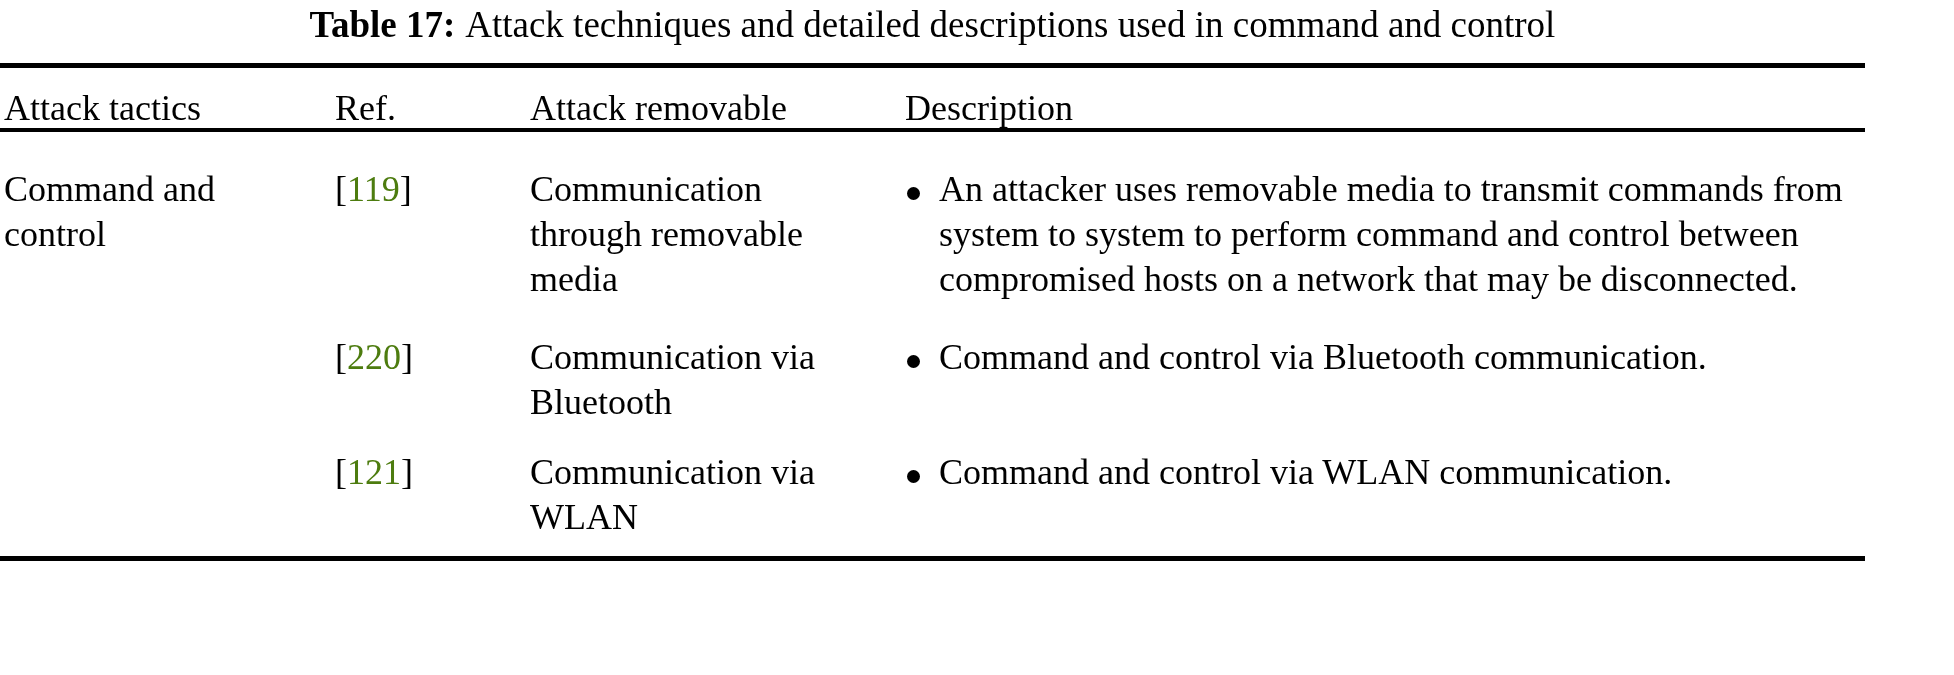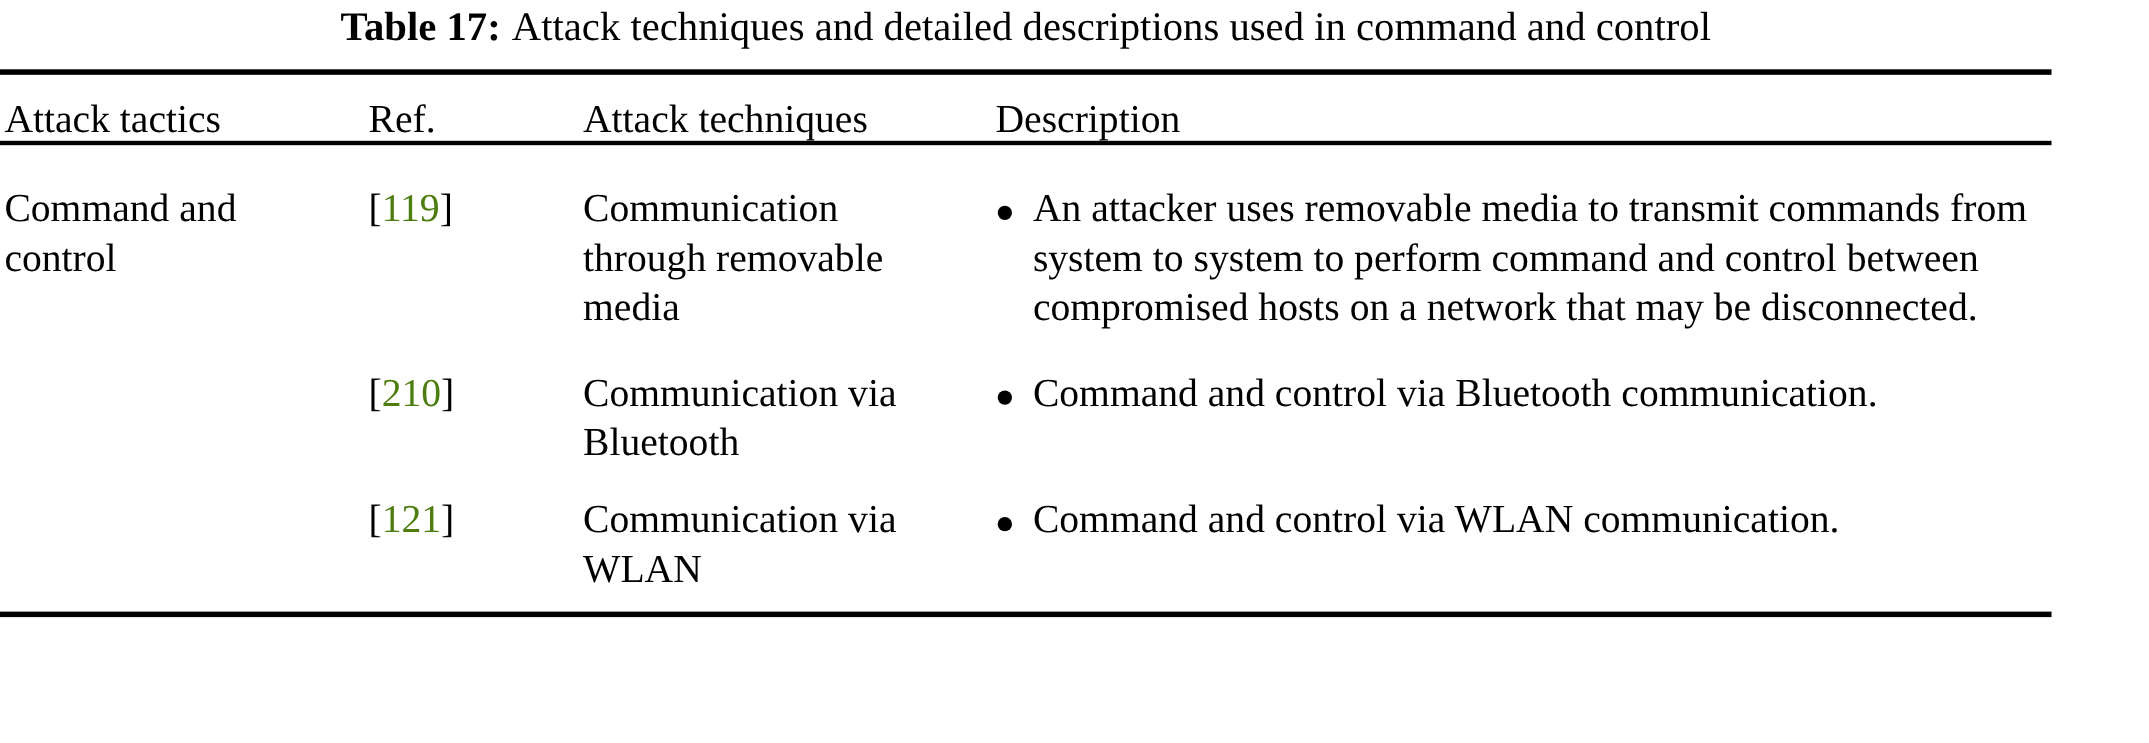--- a/index.html
+++ b/index.html
@@ -138,21 +138,21 @@
     <colgroup>
       <col class="col-tactic">
         <col class="col-ref">
         <col class="col-tech">
         <col class="col-desc">
     </colgroup>
     <tbody>
         <tr>
       <td class="col-tactic">Attack tactics</td>
       <td class="col-ref">Ref.</td>
-      <td class="col-tech">Attack techniques</td>
+      <td class="col-tech">Attack removable</td>
       <td class="col-desc">Description</td>
     </tr>
   </tbody>
     </table>
 
   <div class="rule rule-mid"></div>
 
   <table class="tbl body-table">
     <colgroup>
       <col class="col-tactic">
@@ -182,21 +182,21 @@
     </tr>
     <tr>
           <td class="row-spacer-1" colspan="4"></td>
         </tr>
 
     <tr>
       <td class="col-tactic">
         <div class="cell"></div>
       </td>
       <td class="col-ref">
-        <div class="cell"><span class="bracket">[</span><span class="ref-link">210</span><span class="bracket">]</span></div>
+        <div class="cell"><span class="bracket">[</span><span class="ref-link">220</span><span class="bracket">]</span></div>
       </td>
       <td class="col-tech">
         <div class="cell">Communication via Bluetooth</div>
       </td>
       <td class="col-desc">
         <div class="cell">
           <ul class="bullets">
             <li><span class="dot"></span><span>Command and control via Bluetooth communication.</span></li>
           </ul>
         </div>

